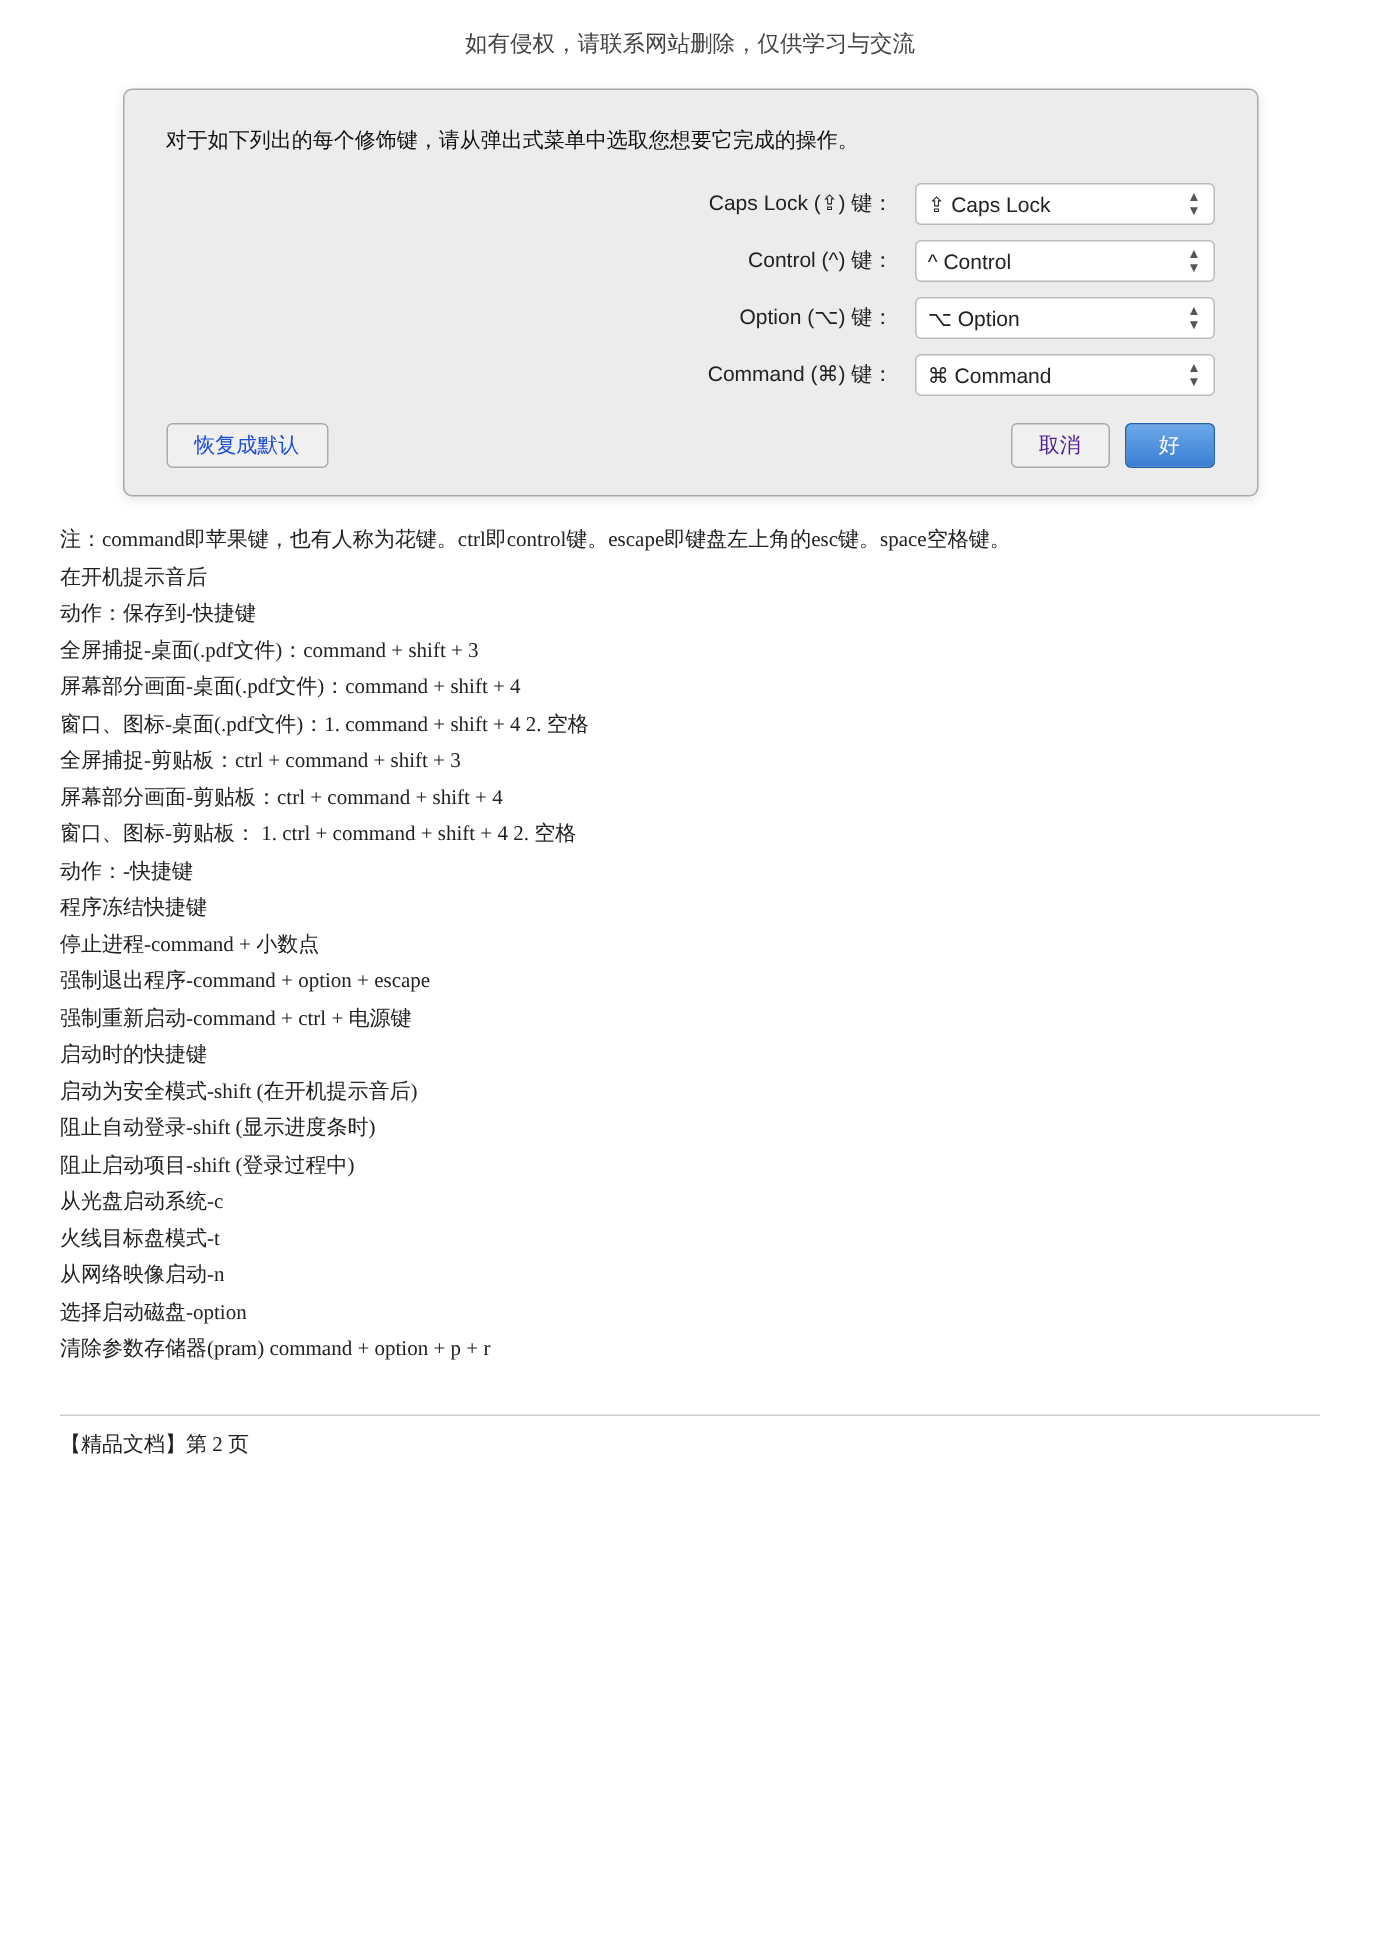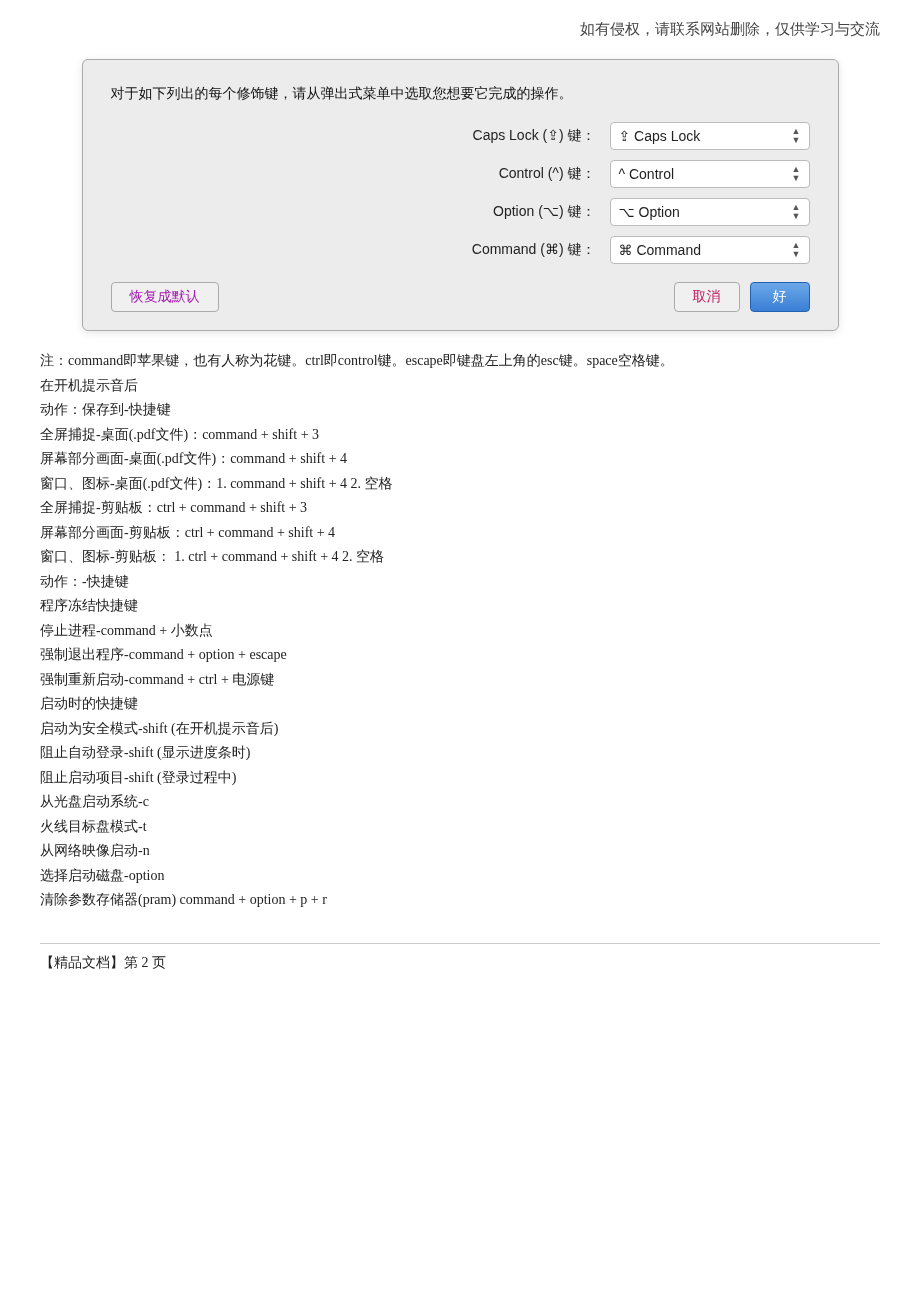--- a/index.html
+++ b/index.html
@@ -7,21 +7,21 @@
       background: #fff;
       font-family: "SimSun", "宋体", serif;
       font-size: 14px;
       color: #222;
       width: 920px;
       min-height: 1302px;
       padding: 20px 40px;
     }
 
     .page-header {
-      text-align: right;
+      text-align: center;
       font-size: 15px;
       color: #444;
       margin-bottom: 20px;
       font-family: "SimSun", serif;
     }
 
     .dialog-container {
       border: 1px solid #aaa;
       border-radius: 6px;
       background: #ececec;
@@ -94,37 +94,37 @@
     }
 
     .btn-restore {
       background: #f0f0f0;
       border: 1px solid #aaa;
       border-radius: 4px;
       padding: 5px 18px;
       font-size: 14px;
       font-family: "SimHei", "黑体", sans-serif;
       cursor: pointer;
-      color: #a21caf;
+      color: #1d4ed8;
     }
 
     .btn-group-right {
       display: flex;
       gap: 10px;
     }
 
     .btn-cancel {
       background: #f0f0f0;
       border: 1px solid #aaa;
       border-radius: 4px;
       padding: 5px 18px;
       font-size: 14px;
       font-family: "SimHei", "黑体", sans-serif;
       cursor: pointer;
-      color: #be185d;
+      color: #4c1d95;
     }
 
     .btn-ok {
       background: linear-gradient(to bottom, #6ca8e8, #3a7fd5);
       border: 1px solid #2060b0;
       border-radius: 4px;
       padding: 5px 22px;
       font-size: 14px;
       font-family: "SimHei", "黑体", sans-serif;
       cursor: pointer;

